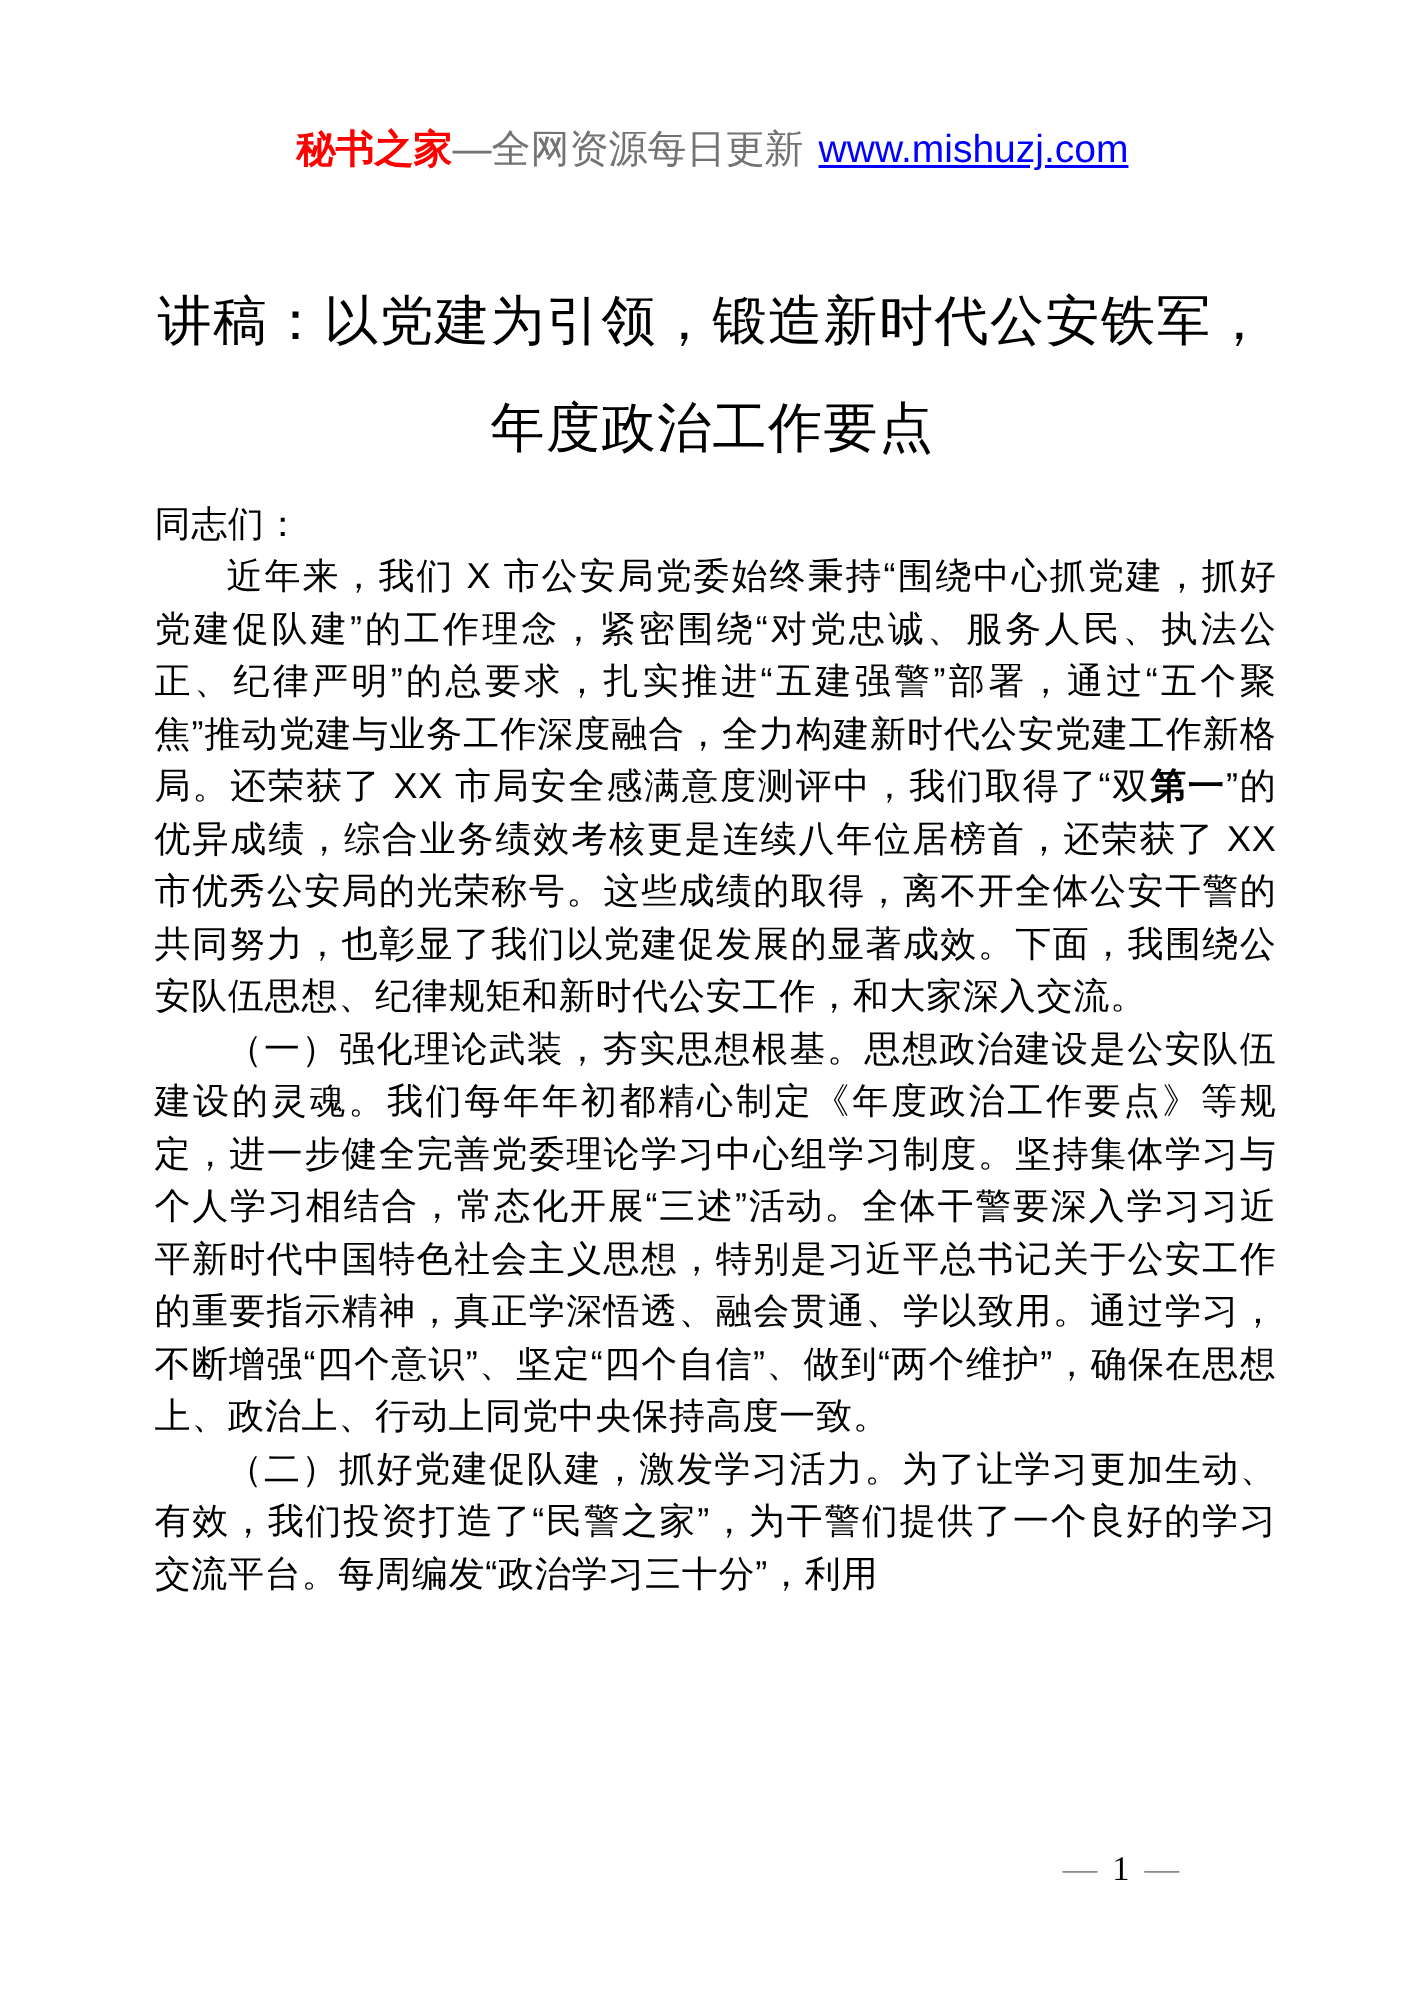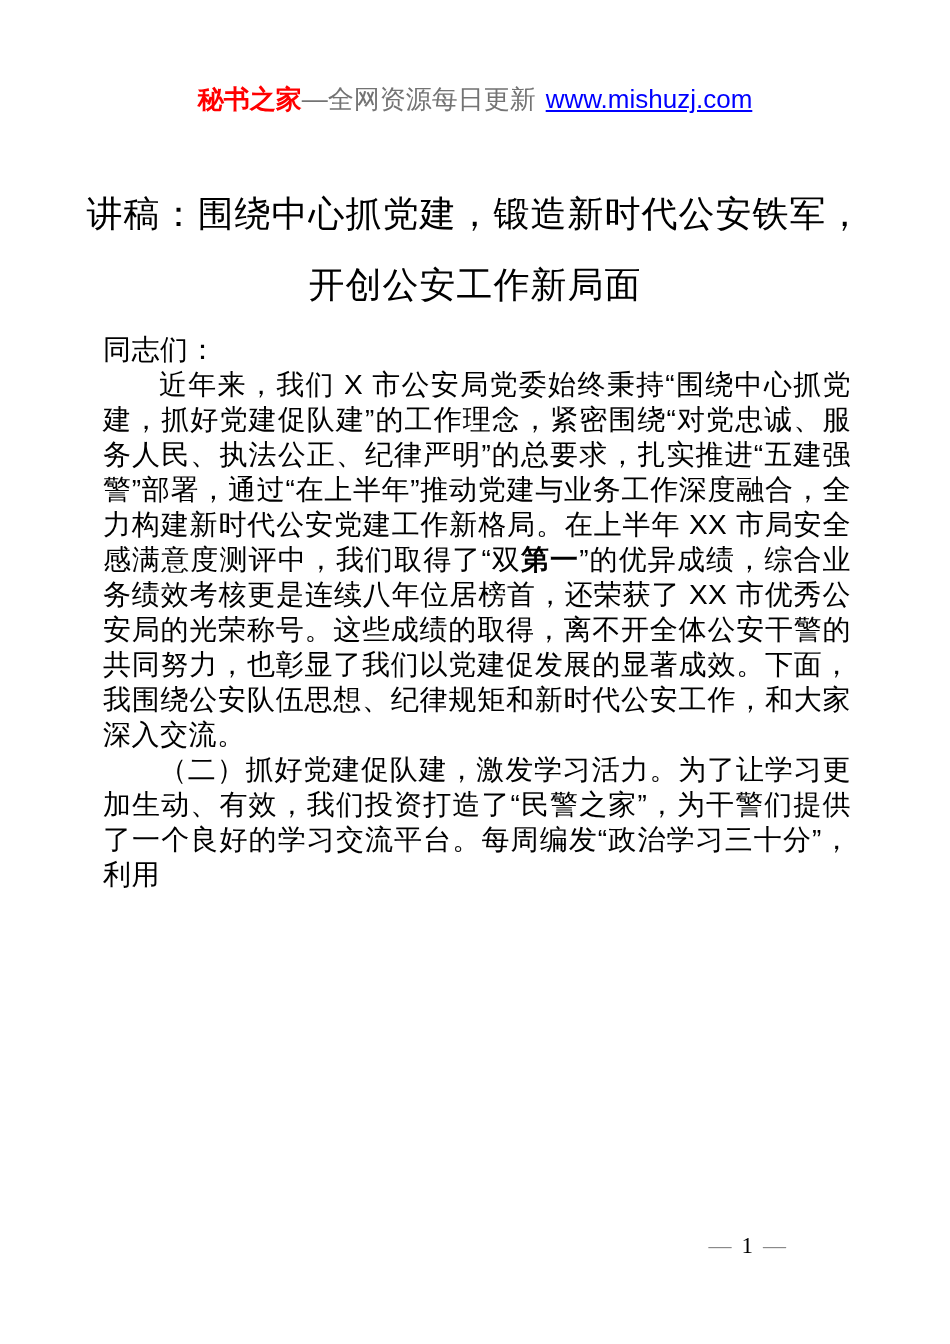--- a/index.html
+++ b/index.html
@@ -36,21 +36,21 @@
     font-weight: 400;
     line-height: 71px;
     letter-spacing: 1px;
   }
   .doc-title .title-line { display: block; }
   .doc-body {
     position: absolute;
     top: 332px;
     left: 103px;
     width: 748px;
-    font-size: 28px;
+    font-size: 24px;
     line-height: 35px;
     text-align: justify;
     letter-spacing: 0.5px;
   }
   .para { text-indent: 2em; }
   .para.no-indent { text-indent: 0; }
   .para.section-heading { font-weight: bold; }
   .para b, .para .bold-run { font-weight: bold; }
   .page-footer {
     position: absolute;
@@ -68,29 +68,30 @@
 </head>
 <body>
 
 <div class="page">
 
   <div class="site-header">
     <span class="site-name" style="color: rgb(255, 0, 0);">秘书之家</span><span class="site-tagline">—全网资源每日更新</span><span class="site-url" style="color: rgb(0, 0, 255);">www.mishuzj.com</span>
   </div>
 
   <h1 class="doc-title">
-    <span class="title-line">讲稿：围绕中心抓党建，锻造新时代公安铁军，</span>
-    <span class="title-line">开创公安工作新局面</span>
+    <span class="title-line">讲稿：以党建为引领，锻造新时代公安铁军，</span>
+    <span class="title-line">年度政治工作要点</span>
   </h1>
 
   <div class="doc-body">
     <p class="para no-indent">同志们：</p>
     <p class="para">
-      <span>近年来，我们 X 市公安局党委始终秉持“围绕中心抓党建，抓好党建促队建”的工作理念，紧密围绕“对党忠诚、服务人民、执法公正、纪律严明”的总要求，扎实推进“五建强警”部署，通过“在上半年”推动党建与业务工作深度融合，全力构建新时代公安党建工作新格局。在上半年 XX 市局安全感满意度测评中，我们取得了“双</span><b class="bold-run">第一</b><span>”的优异成绩，综合业务绩效考核更是连续八年位居榜首，还荣获了 XX 市优秀公安局的光荣称号。这些成绩的取得，离不开全体公安干警的共同努力，也彰显了我们以党建促发展的显著成效。下面，我围绕公安队伍思想、纪律规矩和新时代公安工作，和大家深入交流。</span>
+      <span>近年来，我们 X 市公安局党委始终秉持“围绕中心抓党建，抓好党建促队建”的工作理念，紧密围绕“对党忠诚、服务人民、执法公正、纪律严明”的总要求，扎实推进“五建强警”部署，通过“五个聚焦”推动党建与业务工作深度融合，全力构建新时代公安党建工作新格局。还荣获了 XX 市局安全感满意度测评中，我们取得了“双</span><b class="bold-run">第一</b><span>”的优异成绩，综合业务绩效考核更是连续八年位居榜首，还荣获了 XX 市优秀公安局的光荣称号。这些成绩的取得，离不开全体公安干警的共同努力，也彰显了我们以党建促发展的显著成效。下面，我围绕公安队伍思想、纪律规矩和新时代公安工作，和大家深入交流。</span>
     </p>
+    <p class="para">（一）强化理论武装，夯实思想根基。思想政治建设是公安队伍建设的灵魂。我们每年年初都精心制定《年度政治工作要点》等规定，进一步健全完善党委理论学习中心组学习制度。坚持集体学习与个人学习相结合，常态化开展“三述”活动。全体干警要深入学习习近平新时代中国特色社会主义思想，特别是习近平总书记关于公安工作的重要指示精神，真正学深悟透、融会贯通、学以致用。通过学习，不断增强“四个意识”、坚定“四个自信”、做到“两个维护”，确保在思想上、政治上、行动上同党中央保持高度一致。</p>
     <p class="para">（二）抓好党建促队建，激发学习活力。为了让学习更加生动、有效，我们投资打造了“民警之家”，为干警们提供了一个良好的学习交流平台。每周编发“政治学习三十分”，利用</p>
   </div>
 
   <div class="page-footer">
     <span class="footer-dash">—</span><span class="page-num">1</span><span class="footer-dash">—</span>
   </div>
 
 </div>
 
 </body></html>

